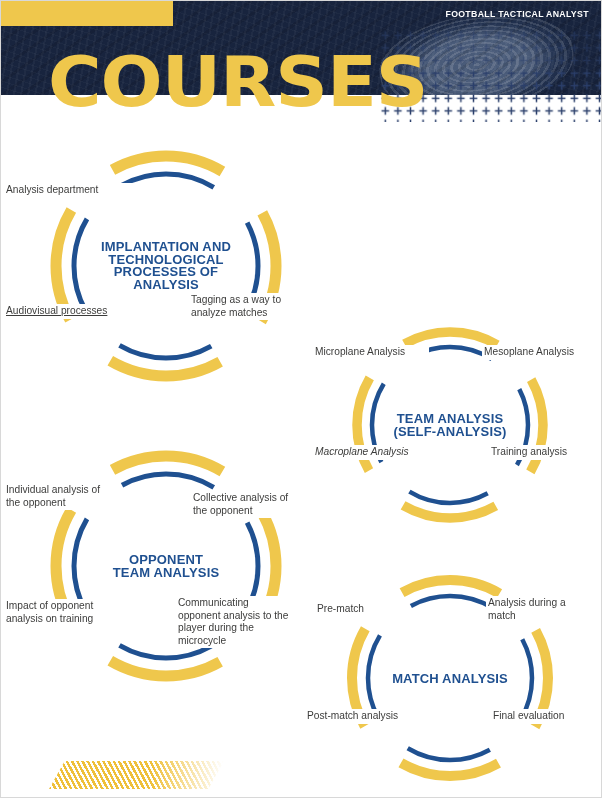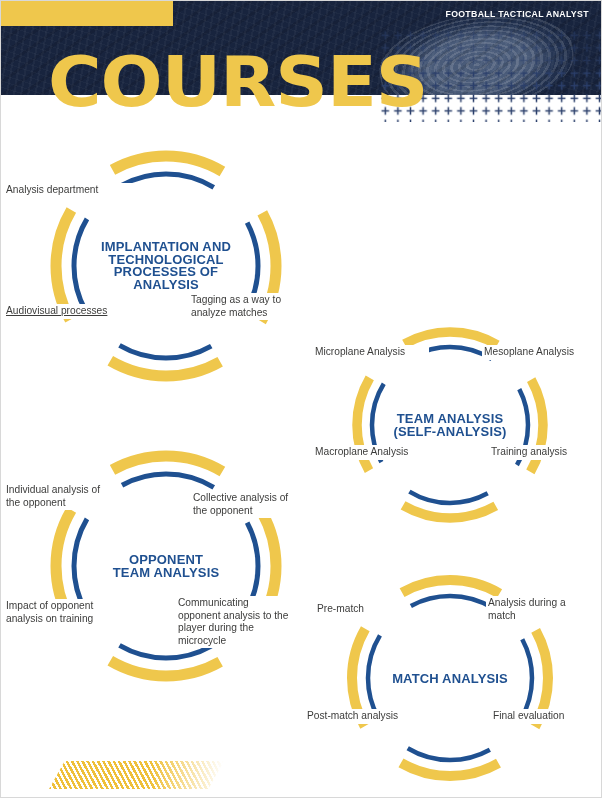--- a/index.html
+++ b/index.html
@@ -143,21 +143,21 @@
   <div class="diagram" id="dg1" style="left:318px;top:318px;width:262px;height:212px;">
     <svg width="262" height="212" viewBox="0 0 262 212">
       <g fill="none" stroke-linecap="butt">
         <circle cx="131" cy="106" r="93" stroke="#EFC74C" stroke-width="9.5" stroke-dasharray="97 49" stroke-dashoffset="48"></circle>
         <circle cx="131" cy="106" r="78" stroke="#1F5090" stroke-width="4.5" stroke-dasharray="82 41" stroke-dashoffset="40"></circle>
       </g>
     </svg>
     <div class="dg-center" style="width:140px;">TEAM ANALYSIS (SELF-ANALYSIS)</div>
     <div class="dg-label tl" style="left:-6px;top:26px;width:112px;">Microplane Analysis</div>
     <div class="dg-label tr" style="left:163px;top:26px;width:112px;">Mesoplane Analysis</div>
-    <div class="dg-label bl" style="left:-6px;top:126px;width:115px;">Macroplane Analysis</div>
+    <div class="dg-label bl" style="left:-6px;top:126px;width:115px;font-style:italic;">Macroplane Analysis</div>
     <div class="dg-label br" style="left:170px;top:126px;width:105px;">Training analysis</div>
   </div>
 
   <div class="diagram" id="dg2" style="left:25px;top:440px;width:280px;height:250px;">
     <svg width="280" height="250" viewBox="0 0 280 250">
       <g fill="none" stroke-linecap="butt">
         <circle cx="140" cy="125" r="110" stroke="#EFC74C" stroke-width="11" stroke-dasharray="115 58" stroke-dashoffset="57"></circle>
         <circle cx="140" cy="125" r="92" stroke="#1F5090" stroke-width="5" stroke-dasharray="96 49" stroke-dashoffset="48"></circle>
       </g>
     </svg>

